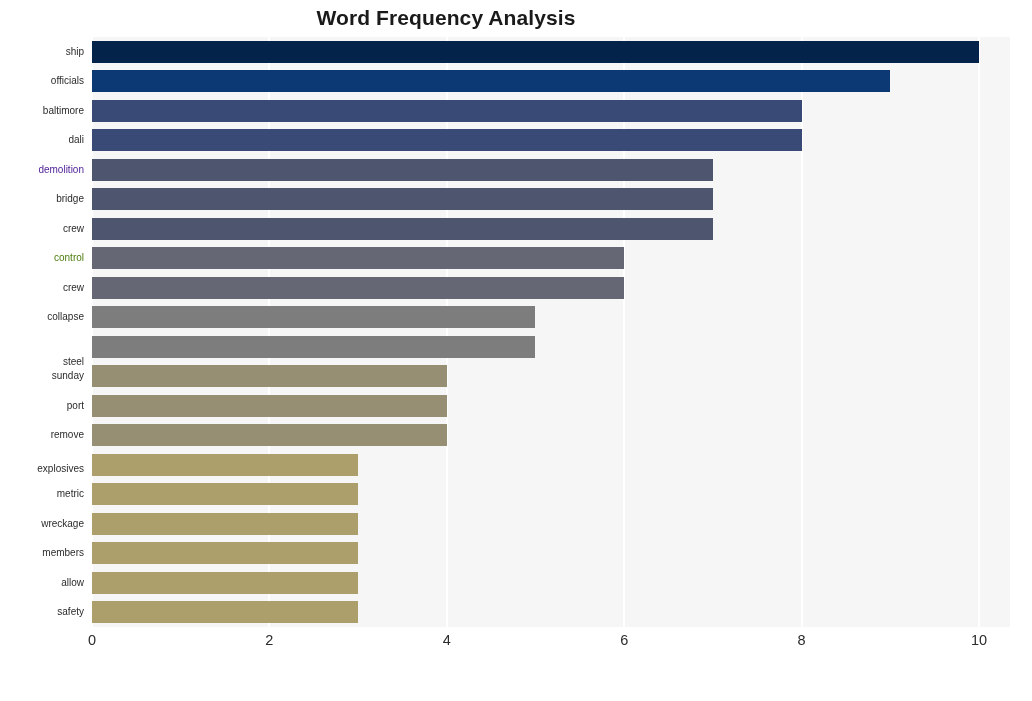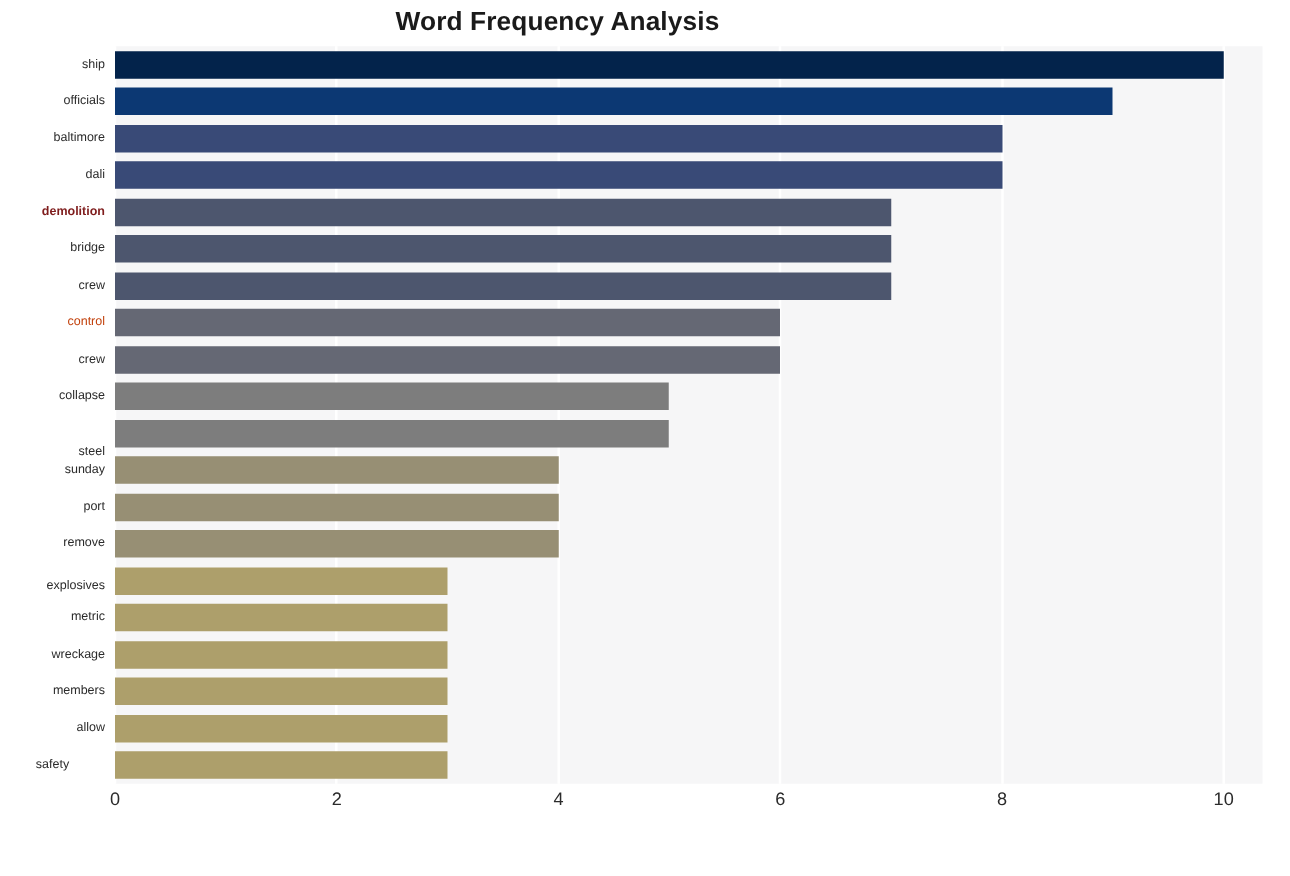--- a/index.html
+++ b/index.html
@@ -155,36 +155,36 @@
         <div class="bar" title="allow: 3" style="width: 266.087px; top: 534.75px; background: rgb(173, 159, 107);"></div>
         <div class="bar" title="safety: 3" style="width: 266.087px; top: 564.25px; background: rgb(173, 159, 107);"></div>
       </div>
   </div>
 
   <div id="y-labels">
       <div class="y-tick-label" style="top: 3.75px; color: rgb(43, 43, 43);">ship</div>
       <div class="y-tick-label" style="top: 33.25px; color: rgb(43, 43, 43);">officials</div>
       <div class="y-tick-label" style="top: 62.75px; color: rgb(43, 43, 43);">baltimore</div>
       <div class="y-tick-label" style="top: 92.25px; color: rgb(43, 43, 43);">dali</div>
-      <div class="y-tick-label" style="top: 121.75px; color: #7f1d1d; font-weight: bold;">demolition</div>
+      <div class="y-tick-label" style="top: 121.75px; color: #4c1d95;">demolition</div>
       <div class="y-tick-label" style="top: 151.25px; color: rgb(43, 43, 43);">bridge</div>
       <div class="y-tick-label" style="top: 180.75px; color: rgb(43, 43, 43);">crew</div>
-      <div class="y-tick-label" style="top: 210.25px; color: #c2410c; margin-left: 11px;">control</div>
+      <div class="y-tick-label" style="top: 210.25px; color: #4d7c0f; margin-left: 11px;">control</div>
       <div class="y-tick-label" style="top: 239.75px; color: rgb(43, 43, 43);">crew</div>
       <div class="y-tick-label" style="top: 269.25px; color: rgb(43, 43, 43);">collapse</div>
       <div class="y-tick-label" style="top: 314px; color: rgb(43, 43, 43);">steel</div>
       <div class="y-tick-label" style="top: 328.25px; color: rgb(43, 43, 43);">sunday</div>
       <div class="y-tick-label" style="top: 357.75px; color: rgb(43, 43, 43);">port</div>
       <div class="y-tick-label" style="top: 387.25px; color: rgb(43, 43, 43);">remove</div>
       <div class="y-tick-label" style="top: 421px; color: rgb(43, 43, 43);">explosives</div>
       <div class="y-tick-label" style="top: 446.25px; color: rgb(43, 43, 43);">metric</div>
       <div class="y-tick-label" style="top: 475.75px; color: rgb(43, 43, 43);">wreckage</div>
       <div class="y-tick-label" style="top: 505.25px; color: rgb(43, 43, 43);">members</div>
       <div class="y-tick-label" style="top: 534.75px; color: rgb(43, 43, 43);">allow</div>
-      <div class="y-tick-label" style="top: 564.25px; color: rgb(43, 43, 43); text-align: center;">safety</div>
+      <div class="y-tick-label" style="top: 564.25px; color: rgb(43, 43, 43);">safety</div>
     </div>
 
   <div id="x-labels">
       <div class="x-tick-label" style="left: 92px; color: rgb(43, 43, 43);">0</div>
       <div class="x-tick-label" style="left: 269.391px; color: rgb(43, 43, 43);">2</div>
       <div class="x-tick-label" style="left: 446.783px; color: rgb(43, 43, 43);">4</div>
       <div class="x-tick-label" style="left: 624.174px; color: rgb(43, 43, 43);">6</div>
       <div class="x-tick-label" style="left: 801.565px; color: rgb(43, 43, 43);">8</div>
       <div class="x-tick-label" style="left: 978.957px; color: rgb(43, 43, 43);">10</div>
     </div>

